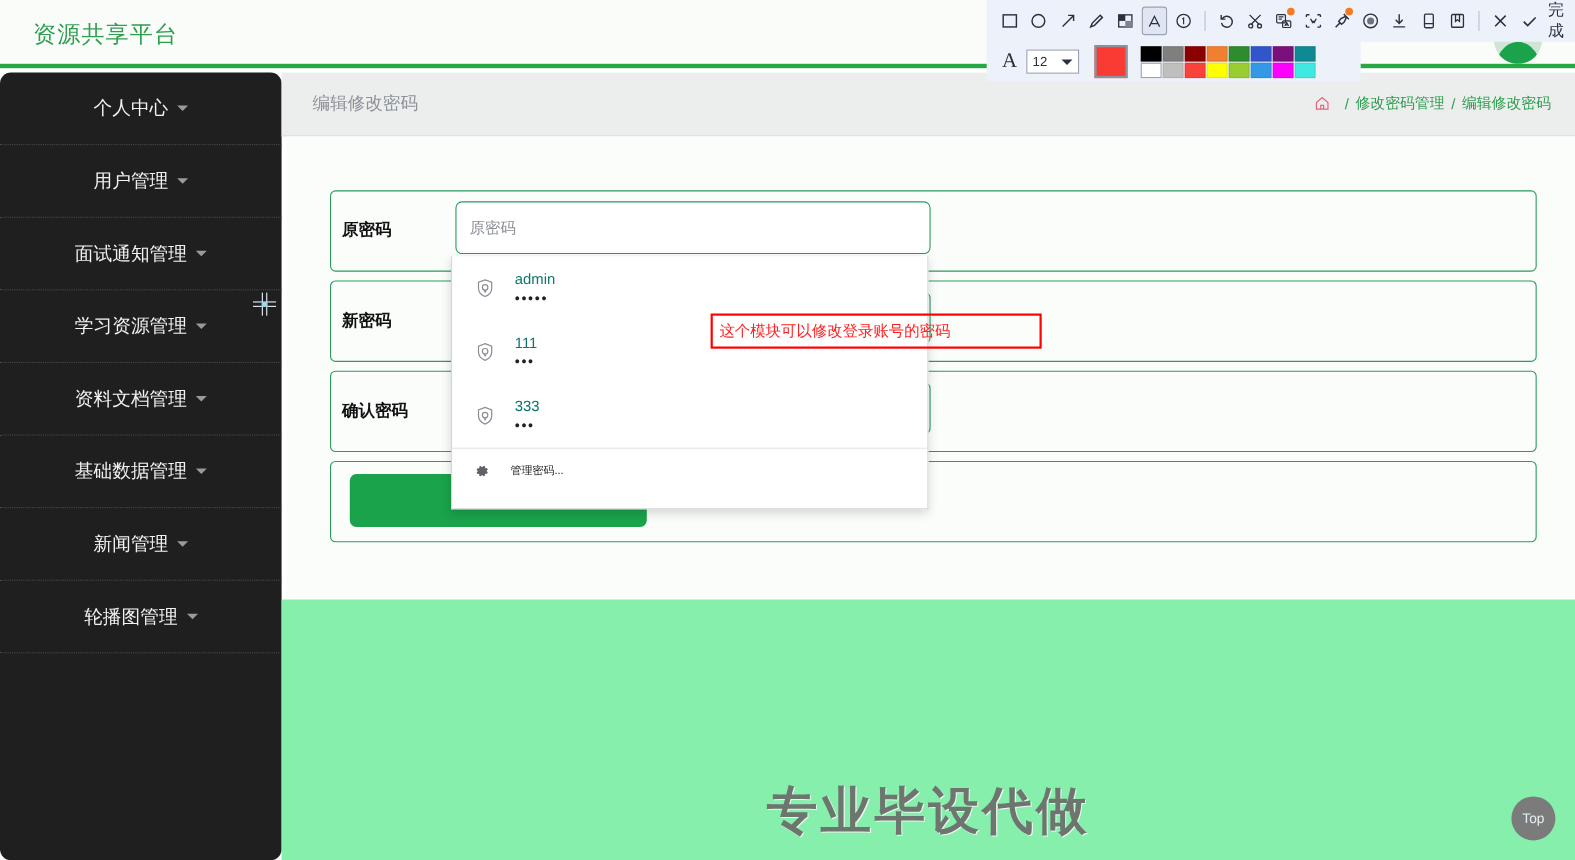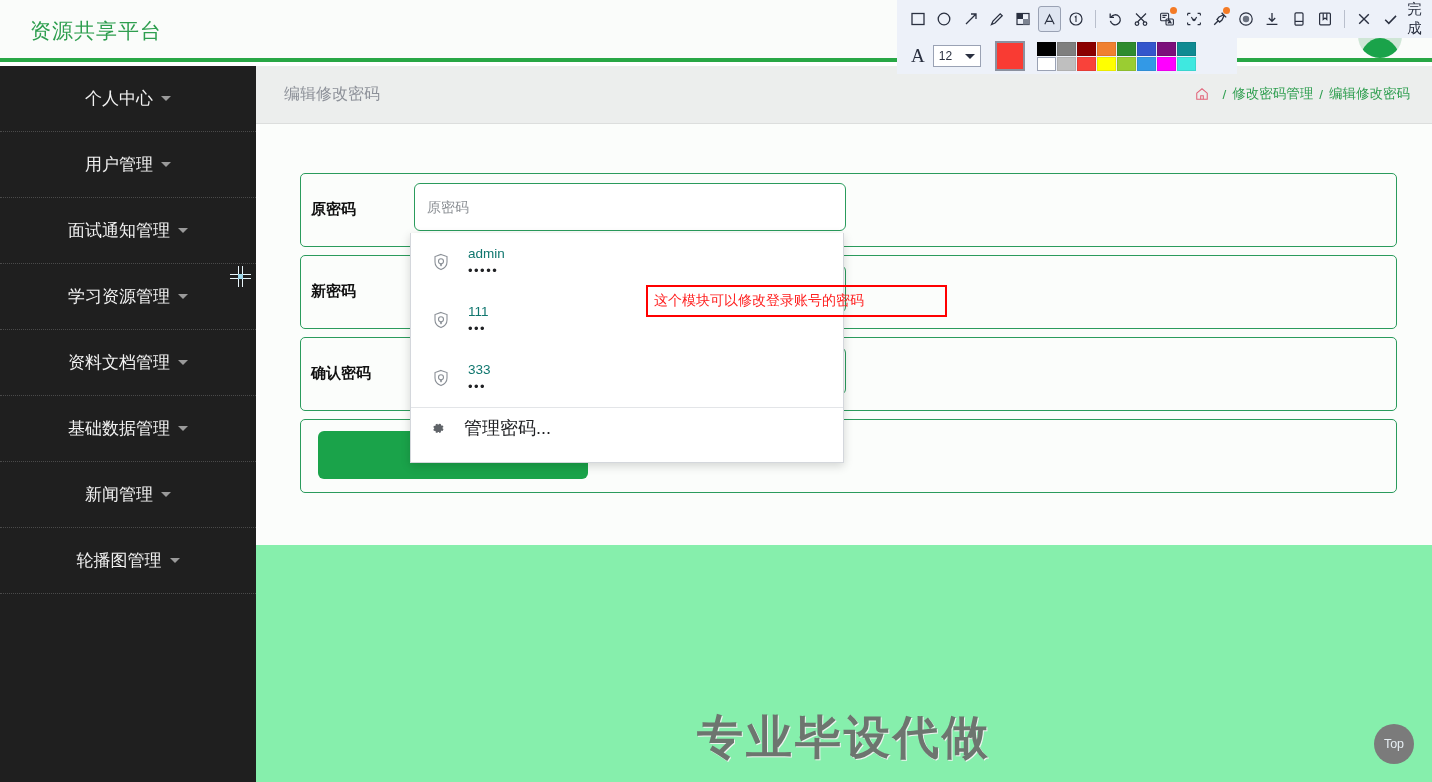--- a/index.html
+++ b/index.html
@@ -43,20 +43,21 @@
     position: absolute; left: 0px; top: 24px;
     width: 44px; height: 30px; border-radius: 50% 50% 0 0 / 100% 100% 0 0;
     background: #1aa34a;
   }
 
   
   .sidebar {
     position: absolute; left: 0; top: 66px;
     width: 256px; height: 716px;
     background: #1f1f1f;
+    border-radius: 10px;
   }
   .side-item {
     position: relative;
     height: 66px;
     display: flex; align-items: center; justify-content: center;
     color: #f2f2f2;
     font-size: 17px;
     border-bottom: 1px dotted #4a4a4a;
     cursor: pointer;
   }
@@ -184,21 +185,21 @@
   .af-user { font-size: 13.5px; color: #0f766e; line-height: 18px; }
   .af-pass { font-size: 13px; color: #202124; line-height: 16px; letter-spacing: 1.5px; }
   .af-divider {
     height: 1px; background: #e3e5e8; margin: 0;
   }
   .af-manage {
     height: 40px; display: flex; align-items: center;
     padding-left: 20px; cursor: pointer;
   }
   .af-manage .gear { margin-right: 19px; display: inline-flex; color: #5f6368; }
-  .af-manage .mlabel { font-size: 18px; color: #202124; }
+  .af-manage .mlabel { font-size: 10px; color: #202124; }
 
   
   .annotation {
     position: absolute; left: 646px; top: 285px;
     width: 301px; height: 32px;
     border: 2px solid #ff0000;
     background: transparent;
     z-index: 60;
     display: flex; align-items: center;
   }

